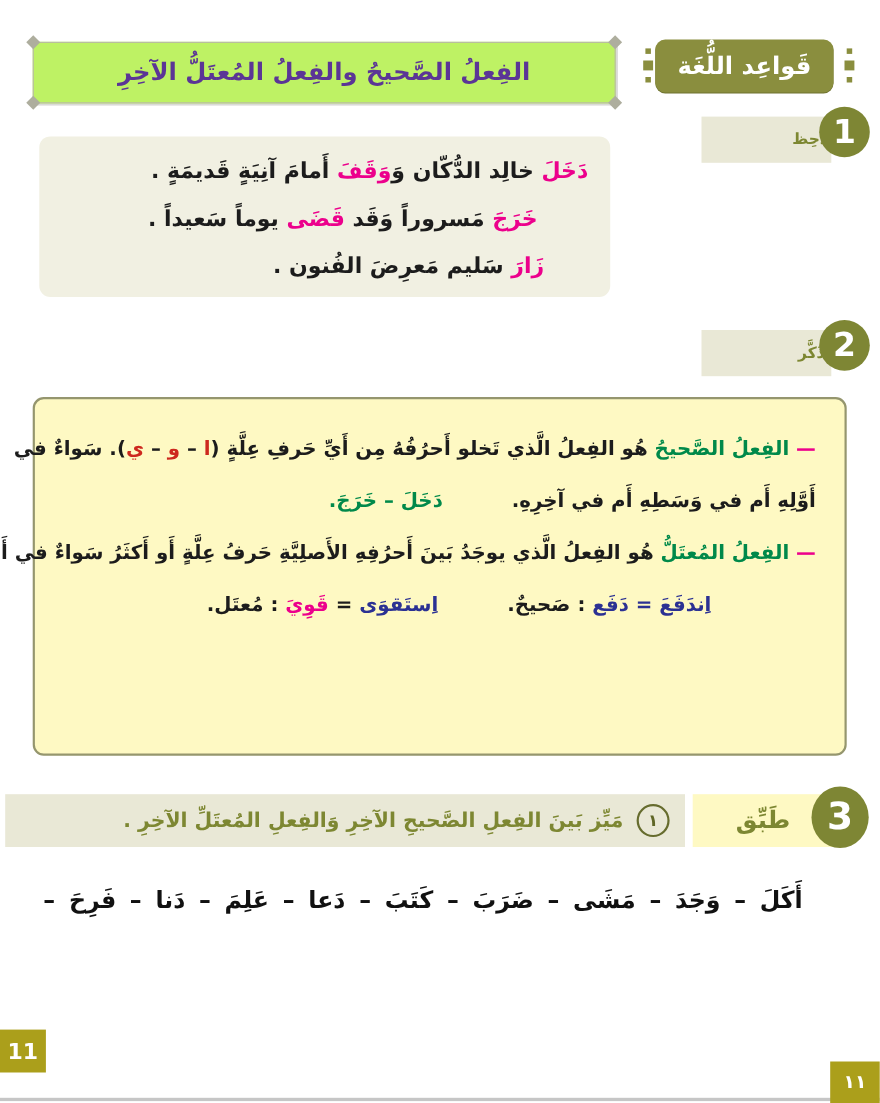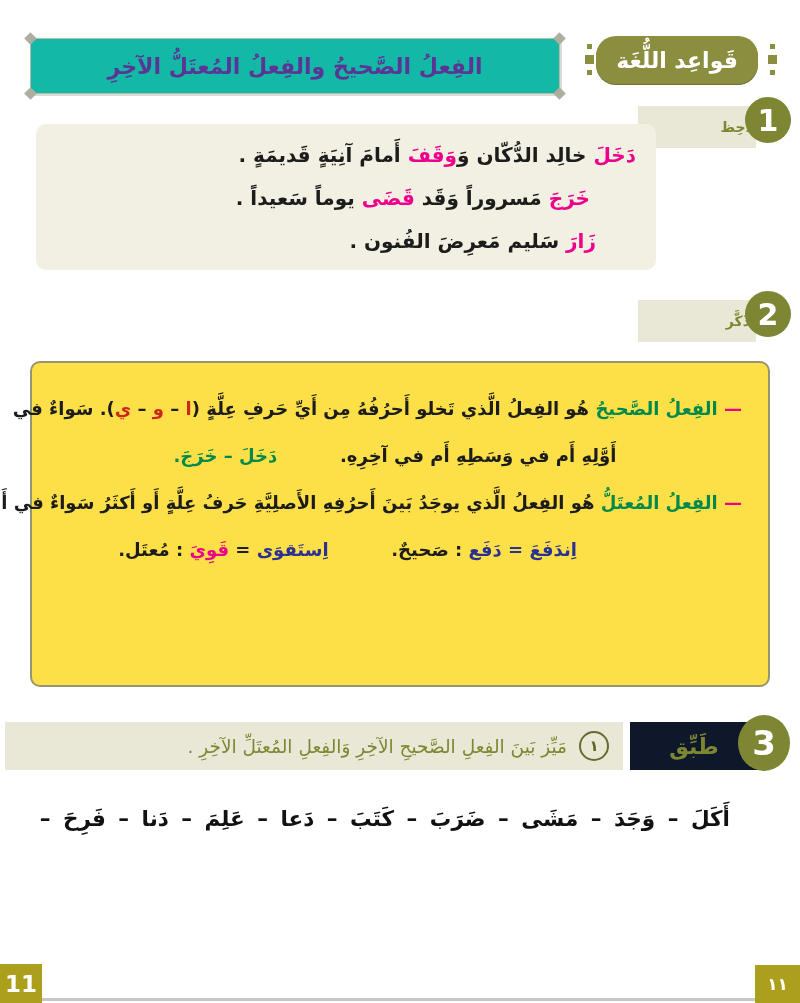--- a/index.html
+++ b/index.html
@@ -3,31 +3,31 @@
 <meta charset="utf-8">
 <style>
   html,body{margin:0;padding:0;background:#ffffff;}
   .page{
     position:relative;width:800px;height:1003px;background:#ffffff;
     font-family:"DejaVu Sans",sans-serif;direction:rtl;overflow:hidden;
   }
   
   .grammar-badge{
     position:absolute;top:36px;right:42px;width:162px;height:48px;
-    background:#8a8e3e;border-radius:20px;color:#ffffff;
+    background:#8a8e3e;border-radius:9px;color:#ffffff;
     font-size:22px;font-weight:bold;
     display:flex;align-items:center;justify-content:center;
     box-shadow:0 1px 0 #6f7330;
   }
   .ornament{position:absolute;width:9px;height:9px;background:#8a8e3e;}
   .ornament.o-left{top:55px;right:206px;box-shadow:0 -13px 0 -2px #8a8e3e,0 13px 0 -2px #8a8e3e;}
   .ornament.o-right{top:55px;right:23px;box-shadow:0 -13px 0 -2px #8a8e3e,0 13px 0 -2px #8a8e3e;}
   .title-box{
     position:absolute;top:38px;left:30px;width:528px;height:54px;
-    background:#14b8a6;border:1px solid #b9b9a7;
+    background:#bef264;border:1px solid #b9b9a7;
     box-shadow:2px 2px 0 rgba(150,150,140,.35);
     display:flex;align-items:center;justify-content:center;
   }
   .title-box .nub{position:absolute;width:9px;height:9px;background:#aeae9e;transform:rotate(45deg);}
   .nub.tl{top:-5px;left:-5px;} .nub.bl{bottom:-5px;left:-5px;}
   .nub.tr{top:-5px;right:-5px;} .nub.br{bottom:-5px;right:-5px;}
   .lesson-title{color:#5b3596;font-size:22px;font-weight:bold;}
   
   .section-strip{
     position:absolute;height:42px;background:#e9e8d6;
@@ -39,69 +39,68 @@
   .num-circle{
     position:absolute;background:#7e8634;border-radius:50%;
     color:#ffffff;font-weight:bold;
     display:flex;align-items:center;justify-content:center;
   }
   .circle-1{top:97px;right:9px;width:46px;height:46px;font-size:30px;}
   .circle-2{top:291px;right:9px;width:46px;height:46px;font-size:30px;}
   .circle-3{top:715px;right:10px;width:52px;height:56px;font-size:34px;}
   
   .example-box{
-    position:absolute;top:124px;left:36px;width:620px;height:146px;
+    position:absolute;top:124px;left:36px;width:519px;height:146px;
     background:#f1f0e2;border-radius:10px;
     padding:10px 20px 0 20px;box-sizing:border-box;
     font-size:20px;font-weight:bold;line-height:43px;color:#1c1c1c;
     white-space:nowrap;
   }
   .ex-1{margin-right:46px;} .ex-2{margin-right:40px;}
   
   .rules-box{
     position:absolute;top:361px;left:30px;right:30px;height:326px;
-    background:#fde047;border:2px solid #95966e;border-radius:10px;
+    background:#fef9c3;border:2px solid #95966e;border-radius:10px;
     padding:22px 26px 0 16px;box-sizing:border-box;
     font-size:18px;font-weight:bold;line-height:47px;color:#1c1c1c;
     white-space:nowrap;
-    text-align:center;
   }
   .rule-indent{margin-right:95px;}
   
   .c-pink{color:#ec008c;} .c-green{color:#00894a;} .c-blue{color:#2b3193;}
   .c-red{color:#cd281e;} .c-black{color:#1c1c1c;}
   
   .apply-strip-main{
     position:absolute;top:722px;left:5px;width:618px;height:48px;
     background:#e9e8d6;display:flex;align-items:center;
     padding-right:14px;box-sizing:border-box;gap:12px;
   }
   .circled-number{
     width:26px;height:26px;border:2px solid #666c2e;border-radius:50%;
     color:#5f6626;font-size:15px;font-weight:bold;flex:0 0 auto;
     display:flex;align-items:center;justify-content:center;background:transparent;
   }
-  .apply-instruction{color:#7d8732;font-size:18.5px;font-weight:normal;white-space:nowrap;}
+  .apply-instruction{color:#7d8732;font-size:18.5px;font-weight:bold;white-space:nowrap;}
   .apply-strip-label{
     position:absolute;top:722px;left:630px;width:128px;height:48px;
-    background:#0f172a;display:flex;align-items:center;justify-content:center;
+    background:#fef9c3;display:flex;align-items:center;justify-content:center;
     color:#7d8732;font-size:22px;font-weight:bold;
   }
   
   .verbs-line{position:absolute;font-size:21.5px;font-weight:bold;color:#111111;
     word-spacing:5px;white-space:nowrap;}
   .verbs-1{top:806px;right:70px;text-align:center;}
   .verbs-2{top:872px;right:80px;}
   
   .bottom-rule{position:absolute;top:998px;left:0;width:800px;height:3px;background:#c6c6c6;}
   .page-tab{
     position:absolute;background:#ab9f1b;color:#ffffff;font-weight:bold;
     display:flex;align-items:center;justify-content:center;z-index:2;
   }
-  .tab-left{left:0;top:964px;width:42px;height:39px;font-size:23px;}
+  .tab-left{left:0;top:936px;width:42px;height:39px;font-size:20px;}
   .tab-right{right:0;top:965px;width:45px;height:38px;font-size:17px;margin-left:44px;}
 </style>
 </head>
 <body>
 
 <div class="page">
 
   <div class="grammar-badge">
     <span>قَواعِد اللُّغَة</span>
   </div>

